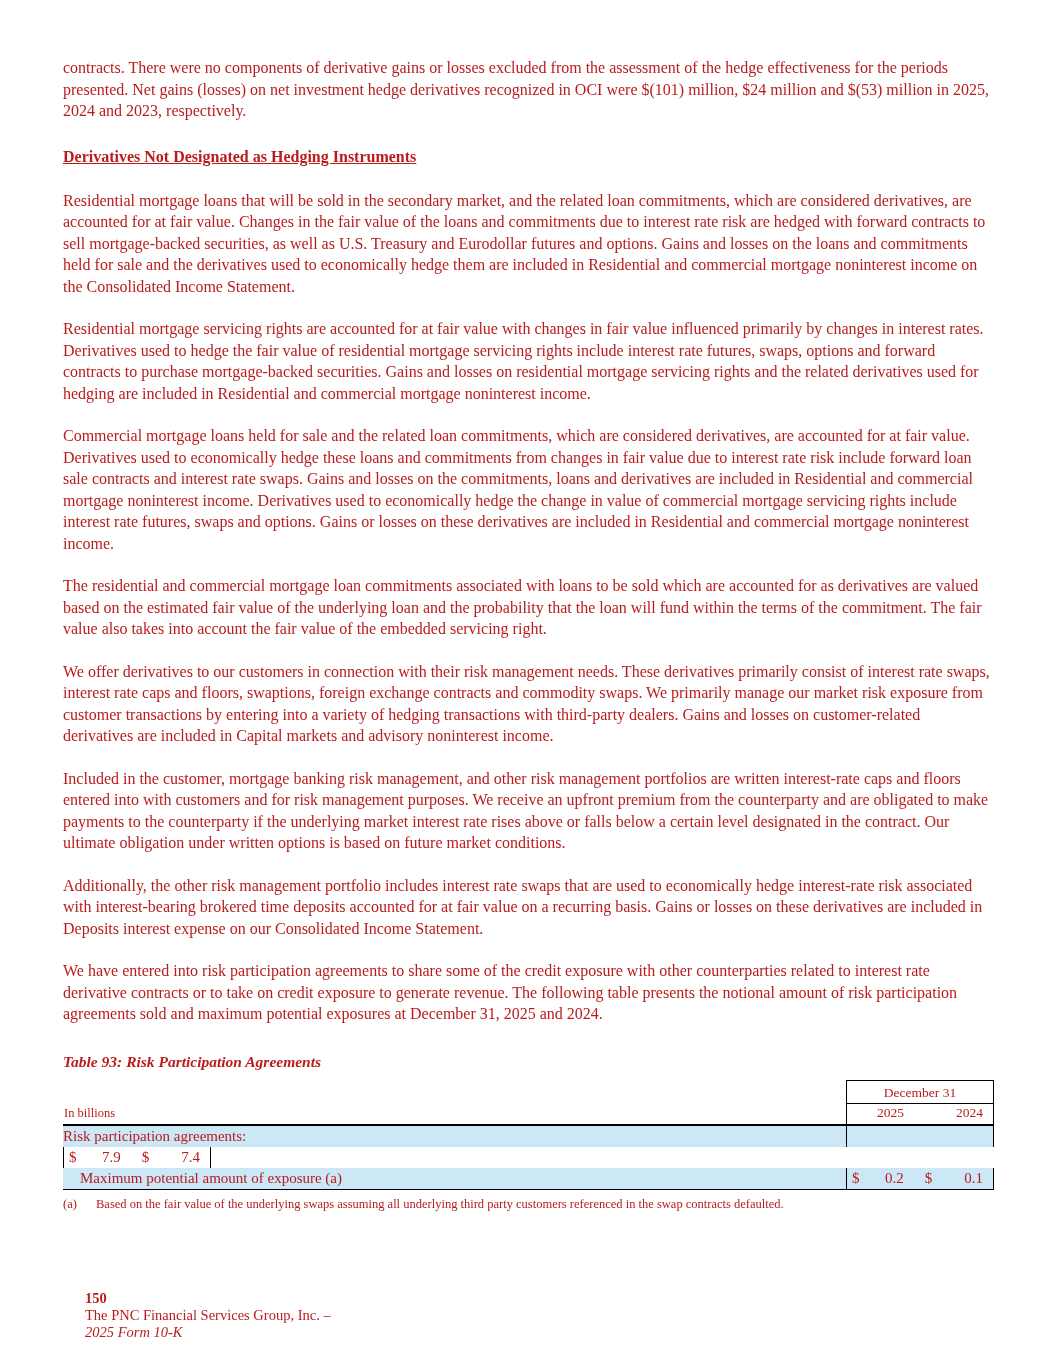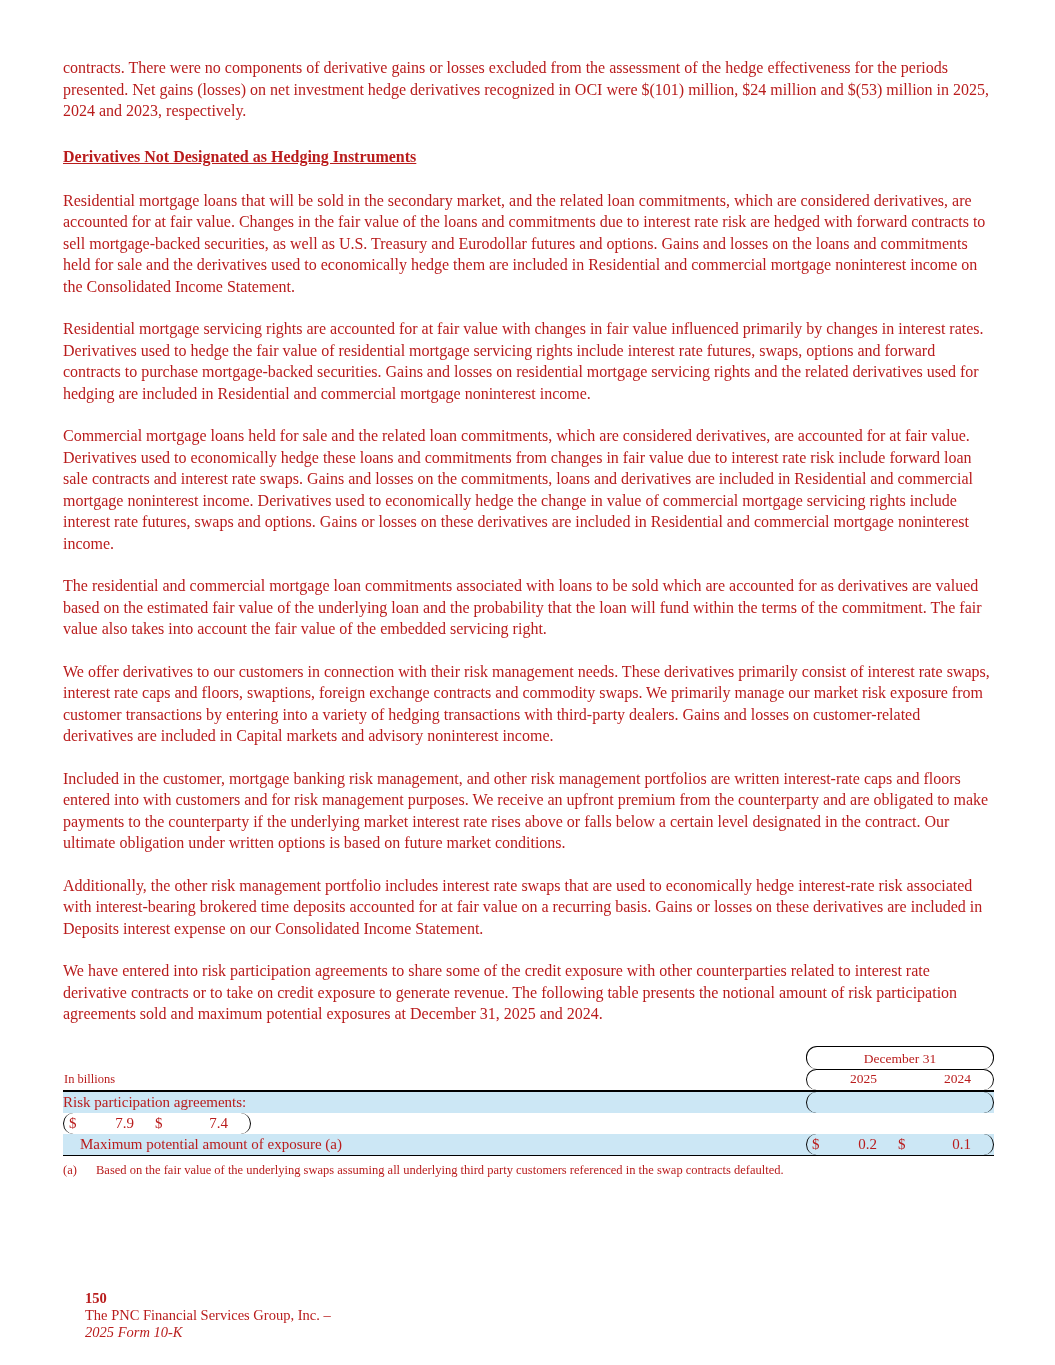--- a/index.html
+++ b/index.html
@@ -36,25 +36,24 @@
     font-size: 15.5px;
     font-weight: bold;
     font-style: italic;
     margin: 28px 0 9px 0;
   }
   
   .tbl { width: 931px; font-size: 15px; }
   .tbl-toprow { display: flex; height: 23px; }
   .tbl-toprow .spacer { flex: 1; }
   .numblock {
-    width: 188px;
+    width: 148px;
     border-left: 1px solid #000;
     border-right: 1px solid #000;
     display: flex;
-    border-radius: 11px;
   }
   .tbl-toprow .numblock {
     border-top: 1px solid #000;
     align-items: flex-end;
     justify-content: center;
     padding-bottom: 2px;
   }
   .tbl-yearrow { display: flex; height: 23px; border-bottom: 2.5px solid #000; }
   .tbl-yearrow .rowlabel-cell {
     flex: 1;
@@ -111,20 +110,21 @@
 
     <p class="para">Residential mortgage loans that will be sold in the secondary market, and the related loan commitments, which are considered derivatives, are accounted for at fair value. Changes in the fair value of the loans and commitments due to interest rate risk are hedged with forward contracts to sell mortgage-backed securities, as well as U.S. Treasury and Eurodollar futures and options. Gains and losses on the loans and commitments held for sale and the derivatives used to economically hedge them are included in Residential and commercial mortgage noninterest income on the Consolidated Income Statement.</p>
     <p class="para">Residential mortgage servicing rights are accounted for at fair value with changes in fair value influenced primarily by changes in interest rates. Derivatives used to hedge the fair value of residential mortgage servicing rights include interest rate futures, swaps, options and forward contracts to purchase mortgage-backed securities. Gains and losses on residential mortgage servicing rights and the related derivatives used for hedging are included in Residential and commercial mortgage noninterest income.</p>
     <p class="para">Commercial mortgage loans held for sale and the related loan commitments, which are considered derivatives, are accounted for at fair value. Derivatives used to economically hedge these loans and commitments from changes in fair value due to interest rate risk include forward loan sale contracts and interest rate swaps. Gains and losses on the commitments, loans and derivatives are included in Residential and commercial mortgage noninterest income. Derivatives used to economically hedge the change in value of commercial mortgage servicing rights include interest rate futures, swaps and options. Gains or losses on these derivatives are included in Residential and commercial mortgage noninterest income.</p>
     <p class="para">The residential and commercial mortgage loan commitments associated with loans to be sold which are accounted for as derivatives are valued based on the estimated fair value of the underlying loan and the probability that the loan will fund within the terms of the commitment. The fair value also takes into account the fair value of the embedded servicing right.</p>
     <p class="para">We offer derivatives to our customers in connection with their risk management needs. These derivatives primarily consist of interest rate swaps, interest rate caps and floors, swaptions, foreign exchange contracts and commodity swaps. We primarily manage our market risk exposure from customer transactions by entering into a variety of hedging transactions with third-party dealers. Gains and losses on customer-related derivatives are included in Capital markets and advisory noninterest income.</p>
     <p class="para">Included in the customer, mortgage banking risk management, and other risk management portfolios are written interest-rate caps and floors entered into with customers and for risk management purposes. We receive an upfront premium from the counterparty and are obligated to make payments to the counterparty if the underlying market interest rate rises above or falls below a certain level designated in the contract. Our ultimate obligation under written options is based on future market conditions.</p>
     <p class="para">Additionally, the other risk management portfolio includes interest rate swaps that are used to economically hedge interest-rate risk associated with interest-bearing brokered time deposits accounted for at fair value on a recurring basis. Gains or losses on these derivatives are included in Deposits interest expense on our Consolidated Income Statement.</p>
     <p class="para">We have entered into risk participation agreements to share some of the credit exposure with other counterparties related to interest rate derivative contracts or to take on credit exposure to generate revenue. The following table presents the notional amount of risk participation agreements sold and maximum potential exposures at December 31, 2025 and 2024.</p>
 
+    <div class="table-title">Table 93: Risk Participation Agreements</div>
 
     <div class="tbl">
 
       <div class="tbl-toprow">
         <div class="spacer"></div>
         <div class="numblock">
           <span class="hdr-group">December 31</span>
         </div>
       </div>
 

